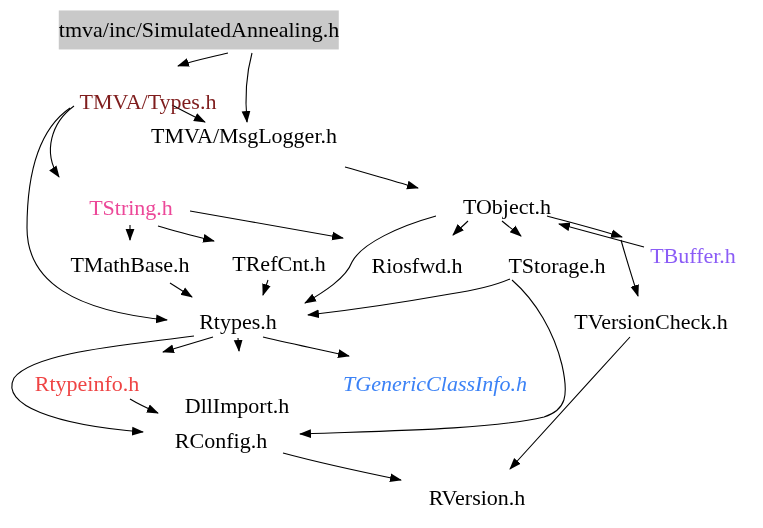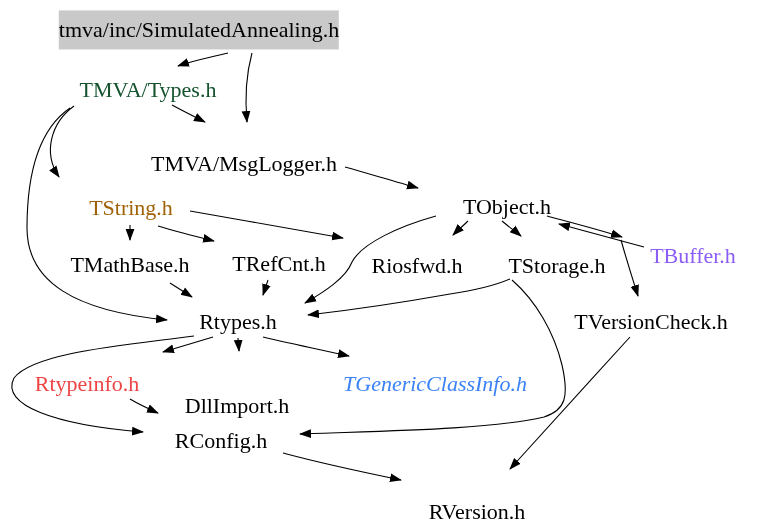--- a/index.html
+++ b/index.html
@@ -70,30 +70,30 @@
         <path class="edge" d="M238,338 L239,351" stroke="#000000" marker-end="url(#arrowhead)"></path>
         <path class="edge" d="M263,337 C292,344 322,350 349,356" stroke="#000000" marker-end="url(#arrowhead)"></path>
         <path class="edge" d="M194,336 C128,345 34,352 14,378 C0,405 55,425 143,432" stroke="#000000" marker-end="url(#arrowhead)"></path>
         <path class="edge" d="M130,399 C140,405 149,409 158,413" stroke="#000000" marker-end="url(#arrowhead)"></path>
         <path class="edge" d="M283,453 C320,463 362,472 401,480" stroke="#000000" marker-end="url(#arrowhead)"></path>
         <path class="edge" d="M630,337 C590,381 549,426 510,469" stroke="#000000" marker-end="url(#arrowhead)"></path>
       </g>
   </svg>
   <div id="node-layer">
       <div class="node root" style="left: 199px; top: 30px; background: rgb(201, 201, 201); color: rgb(0, 0, 0);">tmva/inc/SimulatedAnnealing.h</div>
-      <div class="node" style="left: 148px; top: 90px; color: #14532d;">TMVA/Types.h</div>
-      <div class="node" style="left: 244px; top: 164px; color: rgb(0, 0, 0);">TMVA/MsgLogger.h</div>
-      <div class="node" style="left: 131px; top: 208px; color: #a16207;">TString.h</div>
+      <div class="node" style="left: 148px; top: 102px; color: #7f1d1d;">TMVA/Types.h</div>
+      <div class="node" style="left: 244px; top: 136px; color: rgb(0, 0, 0);">TMVA/MsgLogger.h</div>
+      <div class="node" style="left: 131px; top: 208px; color: #ec4899;">TString.h</div>
       <div class="node" style="left: 487px; top: 207px; color: rgb(0, 0, 0); margin-left: 20px;">TObject.h</div>
       <div class="node" style="left: 130px; top: 265px; color: rgb(0, 0, 0);">TMathBase.h</div>
       <div class="node" style="left: 279px; top: 264px; color: rgb(0, 0, 0);">TRefCnt.h</div>
       <div class="node" style="left: 417px; top: 266px; color: rgb(0, 0, 0);">Riosfwd.h</div>
       <div class="node" style="left: 557px; top: 266px; color: rgb(0, 0, 0); text-align: right;">TStorage.h</div>
       <div class="node" style="left: 693px; top: 256px; color: #8b5cf6;">TBuffer.h</div>
       <div class="node" style="left: 651px; top: 322px; color: rgb(0, 0, 0);">TVersionCheck.h</div>
       <div class="node" style="left: 238px; top: 322px; color: rgb(0, 0, 0);">Rtypes.h</div>
       <div class="node" style="left: 87px; top: 384px; color: #ef4444;">Rtypeinfo.h</div>
       <div class="node" style="left: 237px; top: 384px; color: rgb(0, 0, 0); margin-top: 22px;">DllImport.h</div>
       <div class="node" style="left: 435px; top: 384px; color: #3b82f6; font-style: italic;">TGenericClassInfo.h</div>
       <div class="node" style="left: 221px; top: 441px; color: rgb(0, 0, 0);">RConfig.h</div>
-      <div class="node" style="left: 477px; top: 512px; color: rgb(0, 0, 0);">RVersion.h</div>
+      <div class="node" style="left: 477px; top: 498px; color: rgb(0, 0, 0);">RVersion.h</div>
     </div>
 </div>
 
 </body></html>

